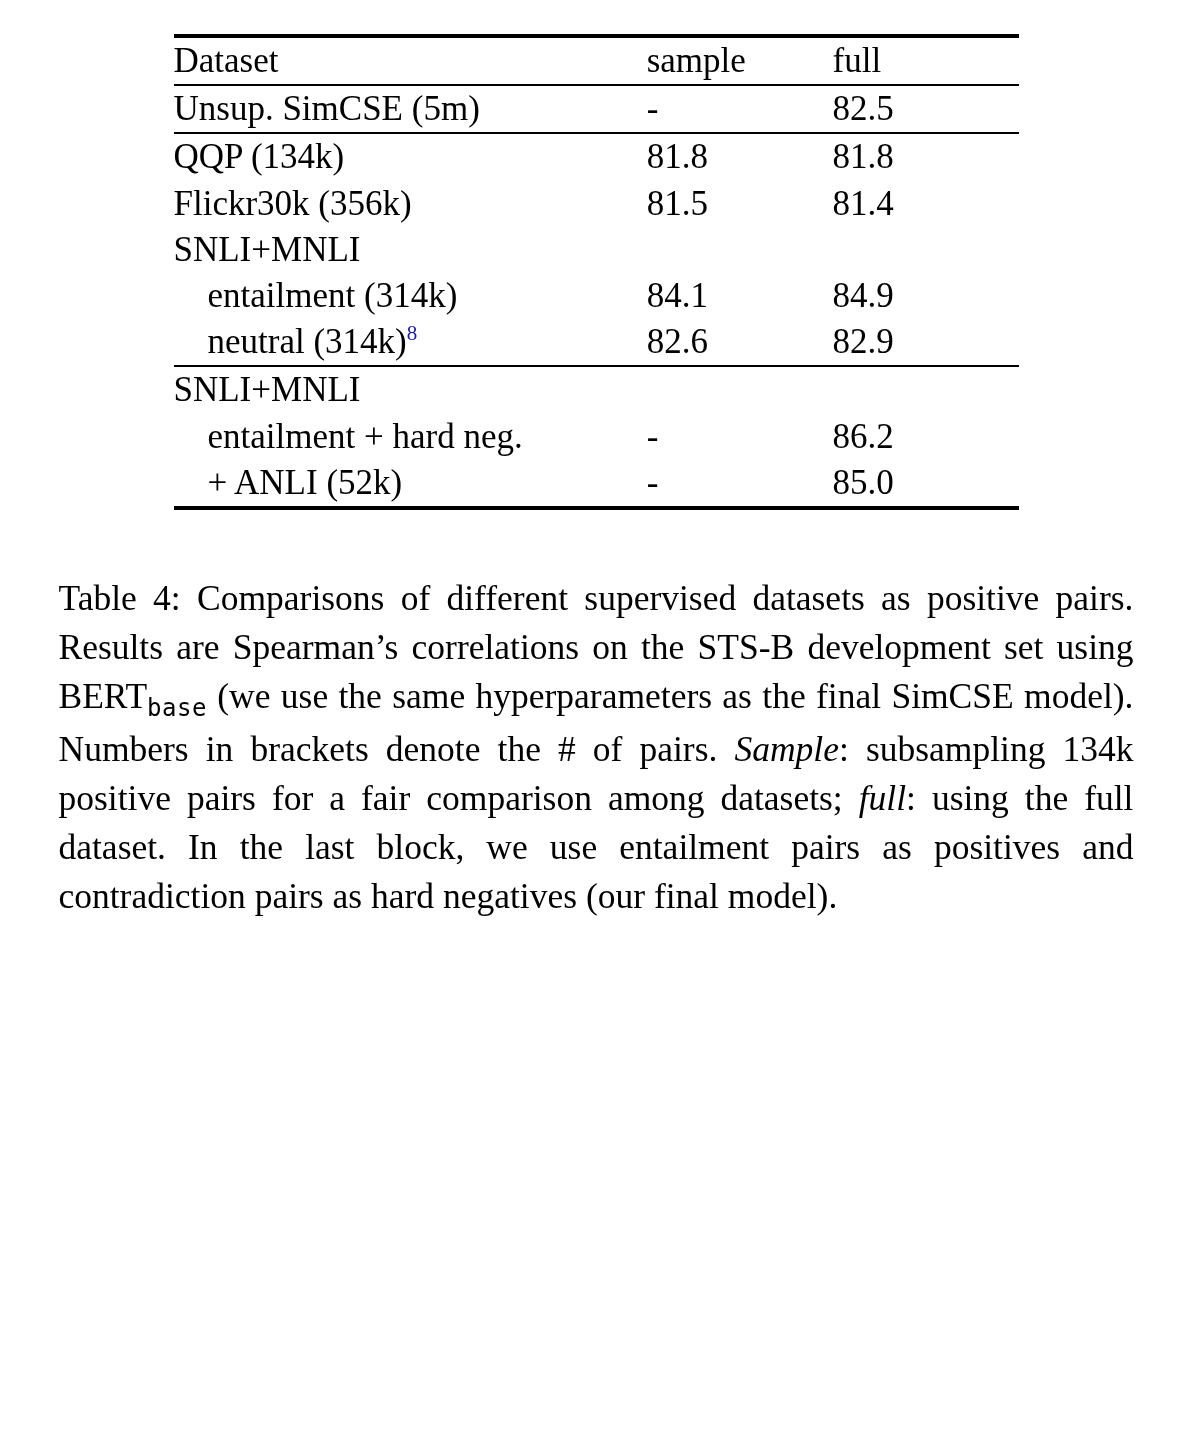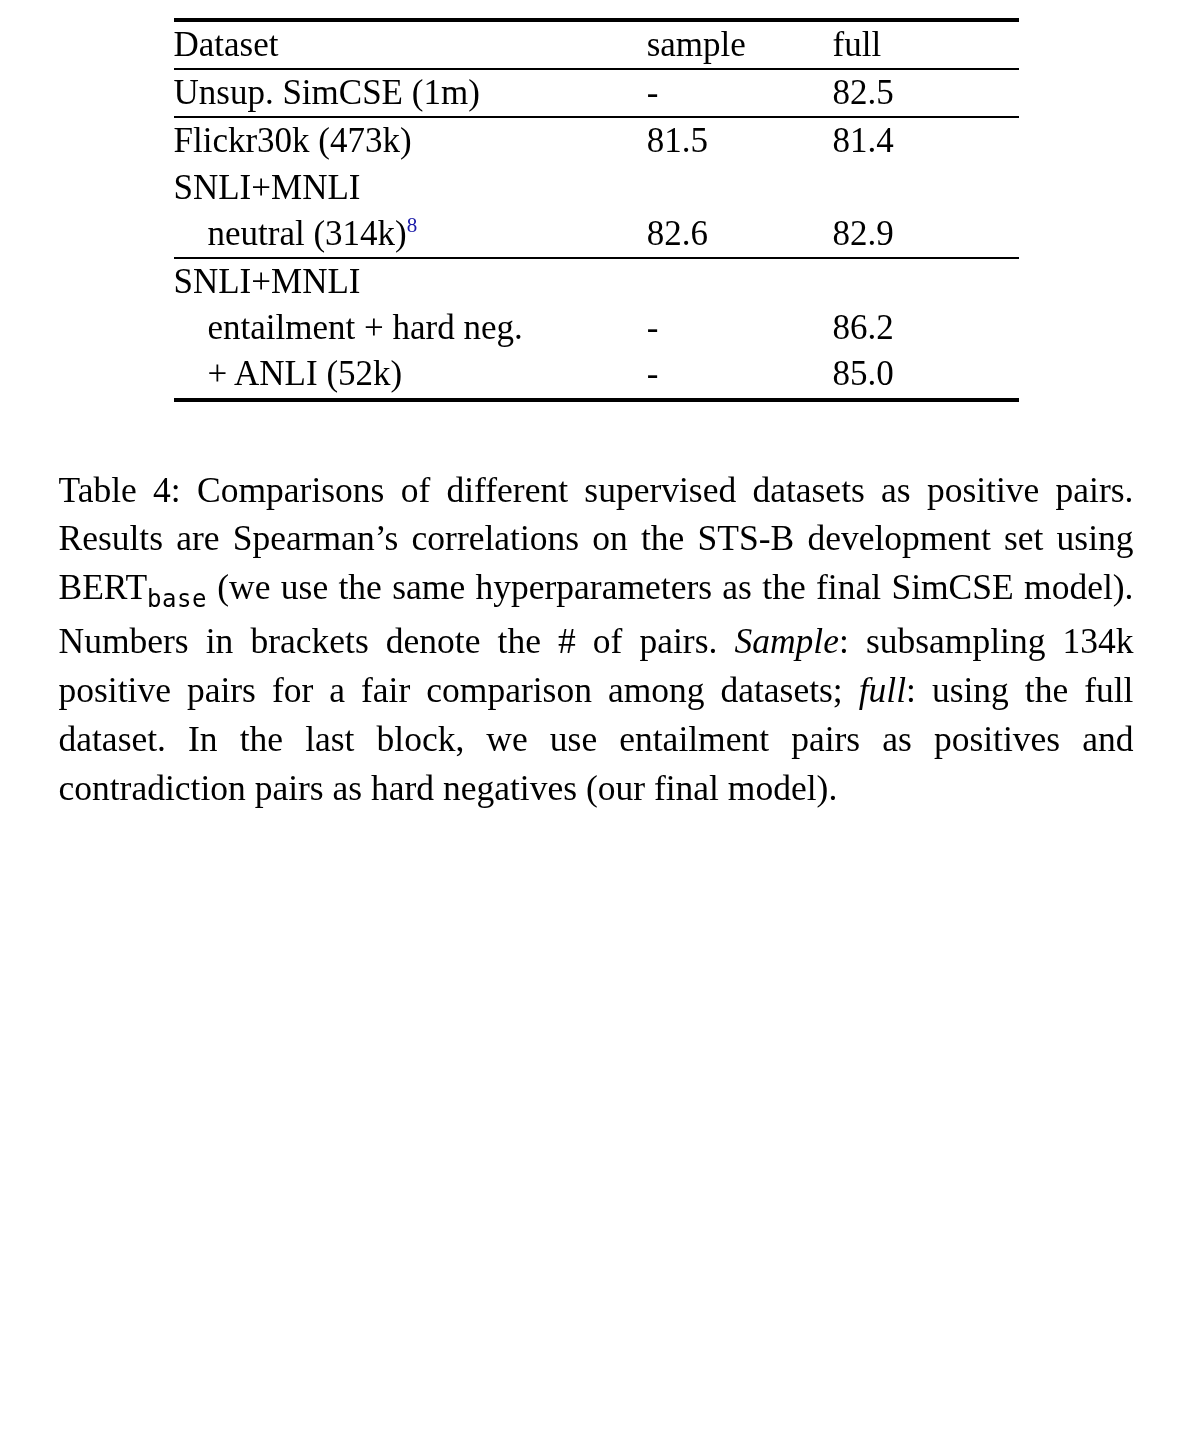--- a/index.html
+++ b/index.html
@@ -15,21 +15,21 @@
     position: relative;
     overflow: hidden;
   }
   .page {
     padding: 18px 30px 0 30px;
     box-sizing: border-box;
   }
 
   
   .table-wrap {
-    margin: 0 auto;
+    margin: 16px auto;
     width: 845px;
   }
   table.results {
     width: 100%;
     border-collapse: collapse;
     font-size: 35px;
     line-height: 1.32;
   }
   table.results td, table.results th {
     padding: 0;
@@ -106,38 +106,48 @@
           <td>Dataset</td>
           <td class="num">sample</td>
           <td class="num">full</td>
         </tr>
 
         <tr class="rule-thin">
             <td colspan="3"></td>
           </tr>
 
         <tr class="pad-top pad-bot">
-          <td>Unsup. SimCSE (1m)</td>
+          <td>Unsup. SimCSE (5m)</td>
           <td class="num">-</td>
           <td class="num">82.5</td>
         </tr>
 
         <tr class="rule-thin">
             <td colspan="3"></td>
           </tr>
 
+        <tr class="gap-top">
+          <td>QQP (134k)</td>
+          <td class="num">81.8</td>
+          <td class="num">81.8</td>
+        </tr>
         <tr>
-          <td>Flickr30k (473k)</td>
+          <td>Flickr30k (356k)</td>
           <td class="num">81.5</td>
           <td class="num">81.4</td>
         </tr>
         <tr>
           <td>SNLI+MNLI</td>
           <td class="num"></td>
           <td class="num"></td>
+        </tr>
+        <tr>
+          <td class="indent">entailment (314k)</td>
+          <td class="num bold">84.1</td>
+          <td class="num bold">84.9</td>
         </tr>
         <tr>
           <td class="indent"><span>neutral (314k)</span><sup class="fn">8</sup></td>
           <td class="num">82.6</td>
           <td class="num">82.9</td>
         </tr>
 
         <tr class="rule-thin">
             <td colspan="3"></td>
           </tr>

